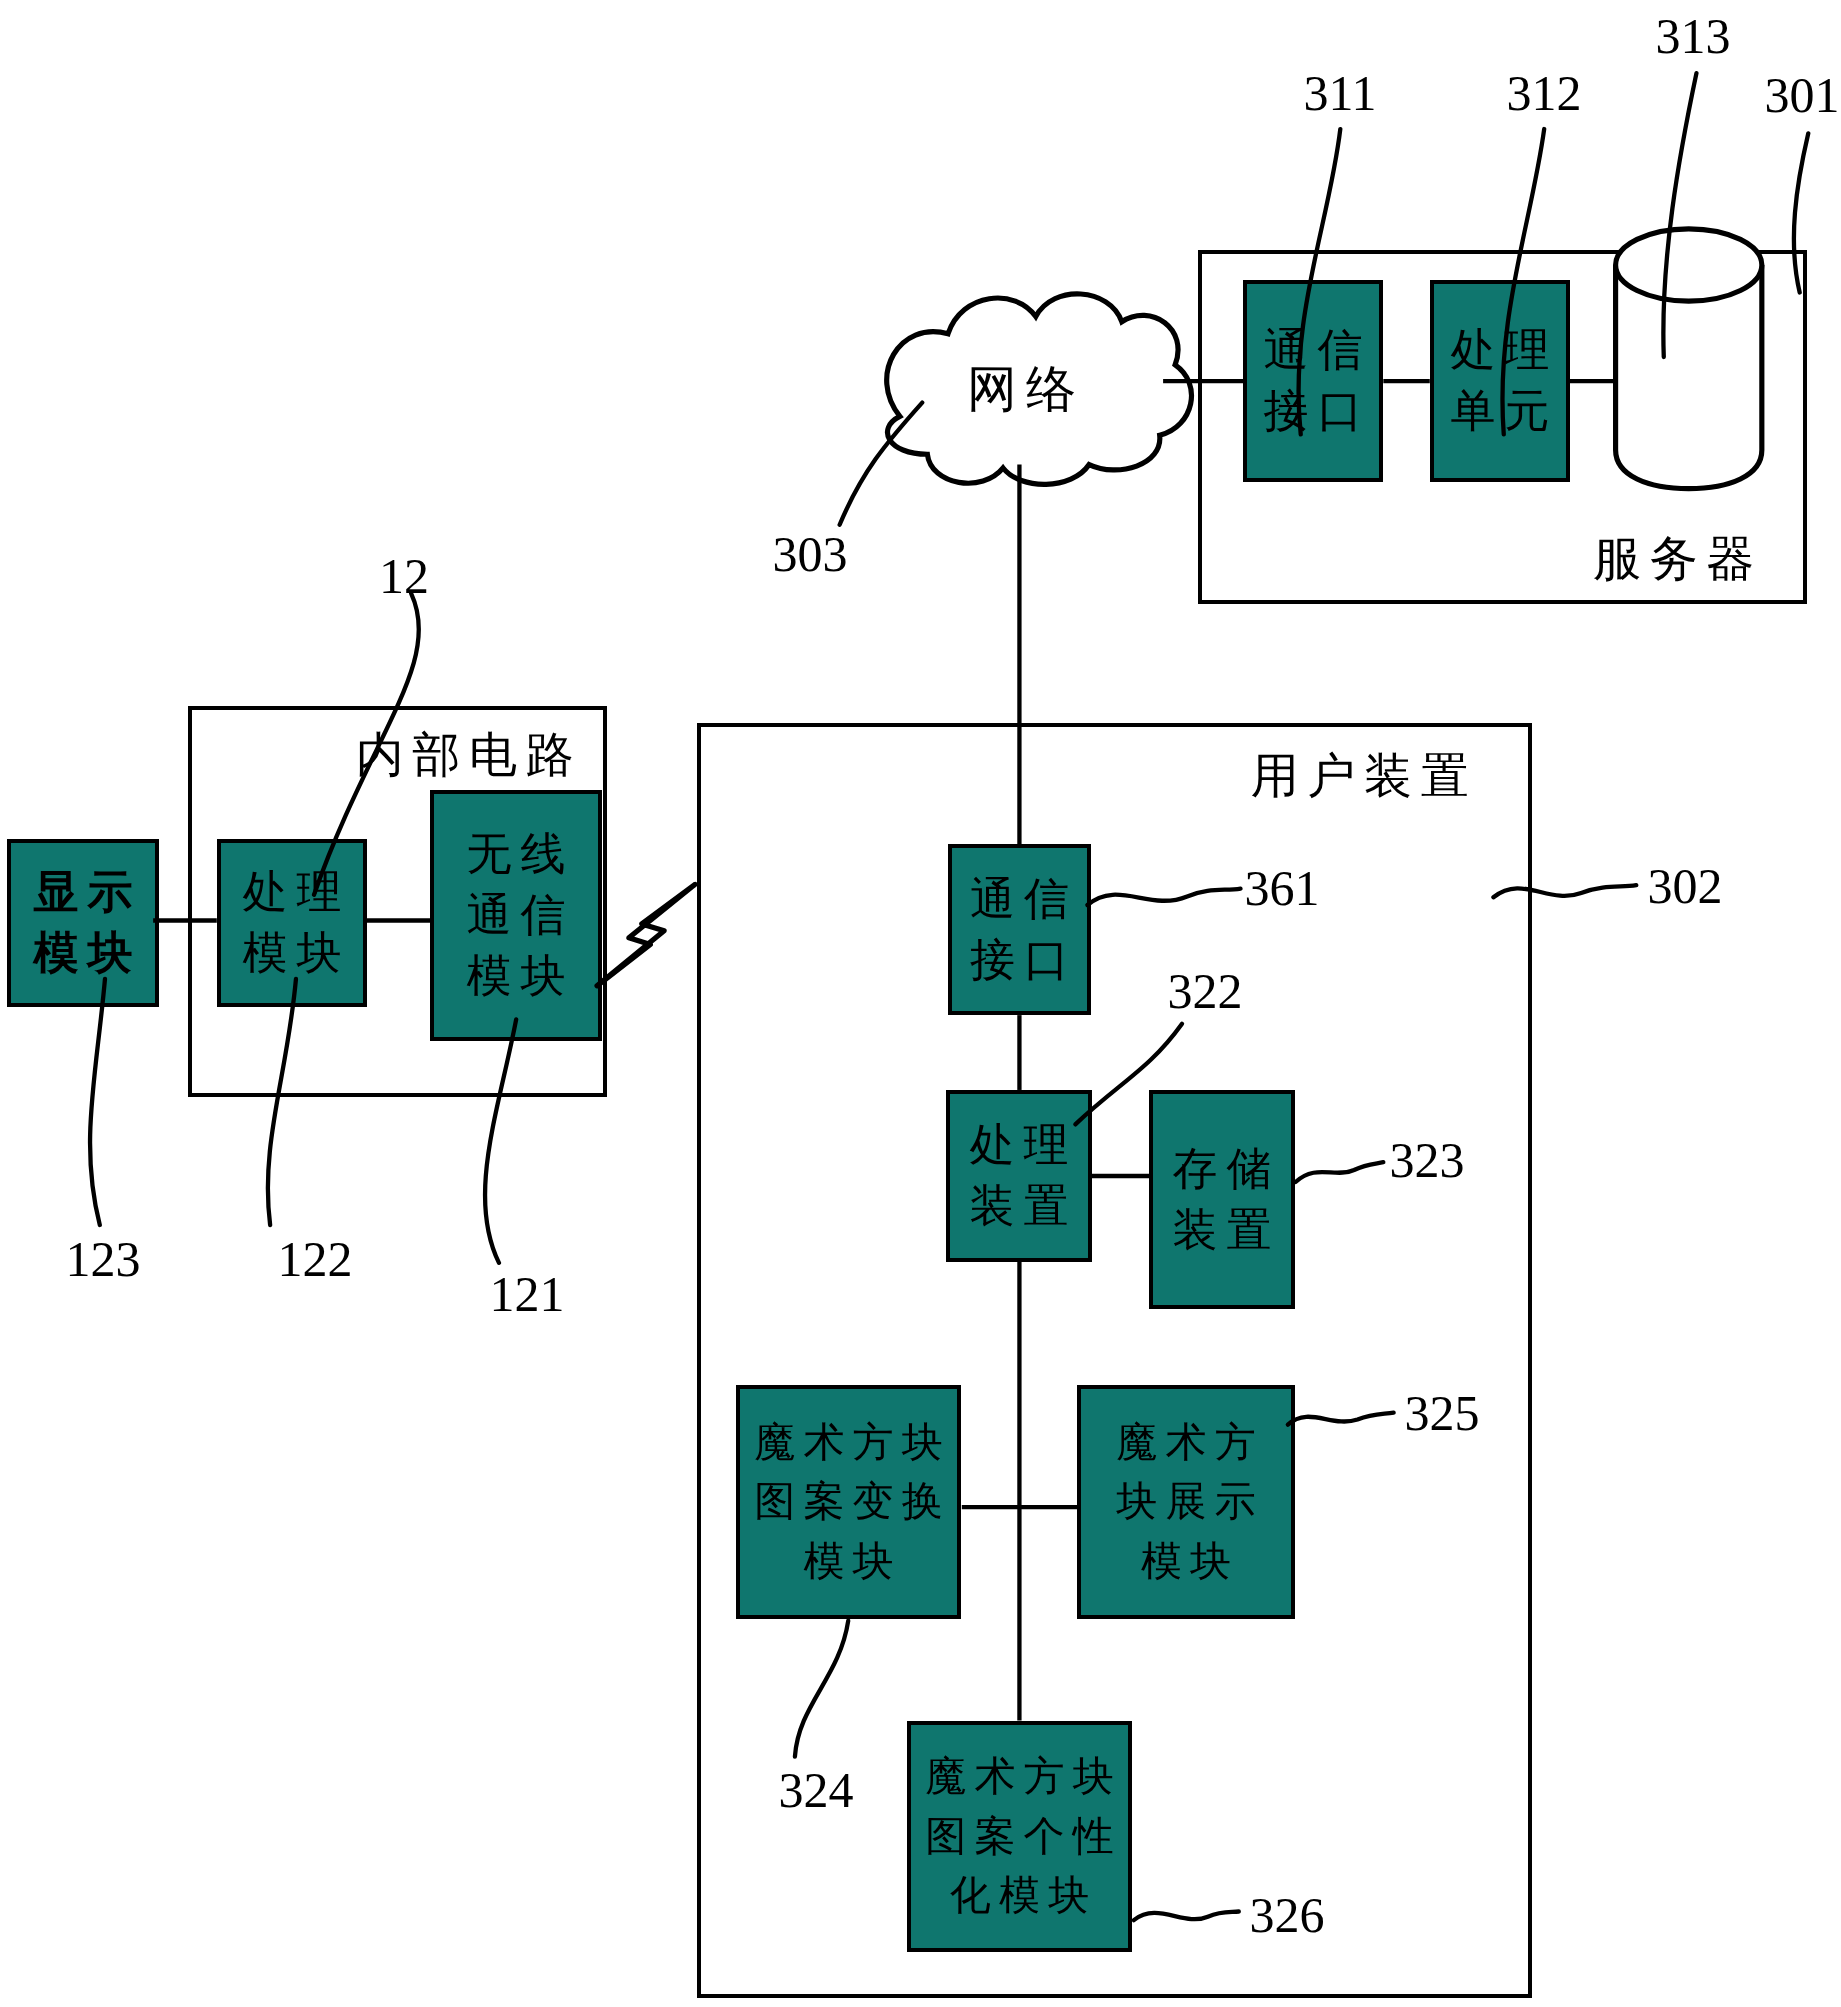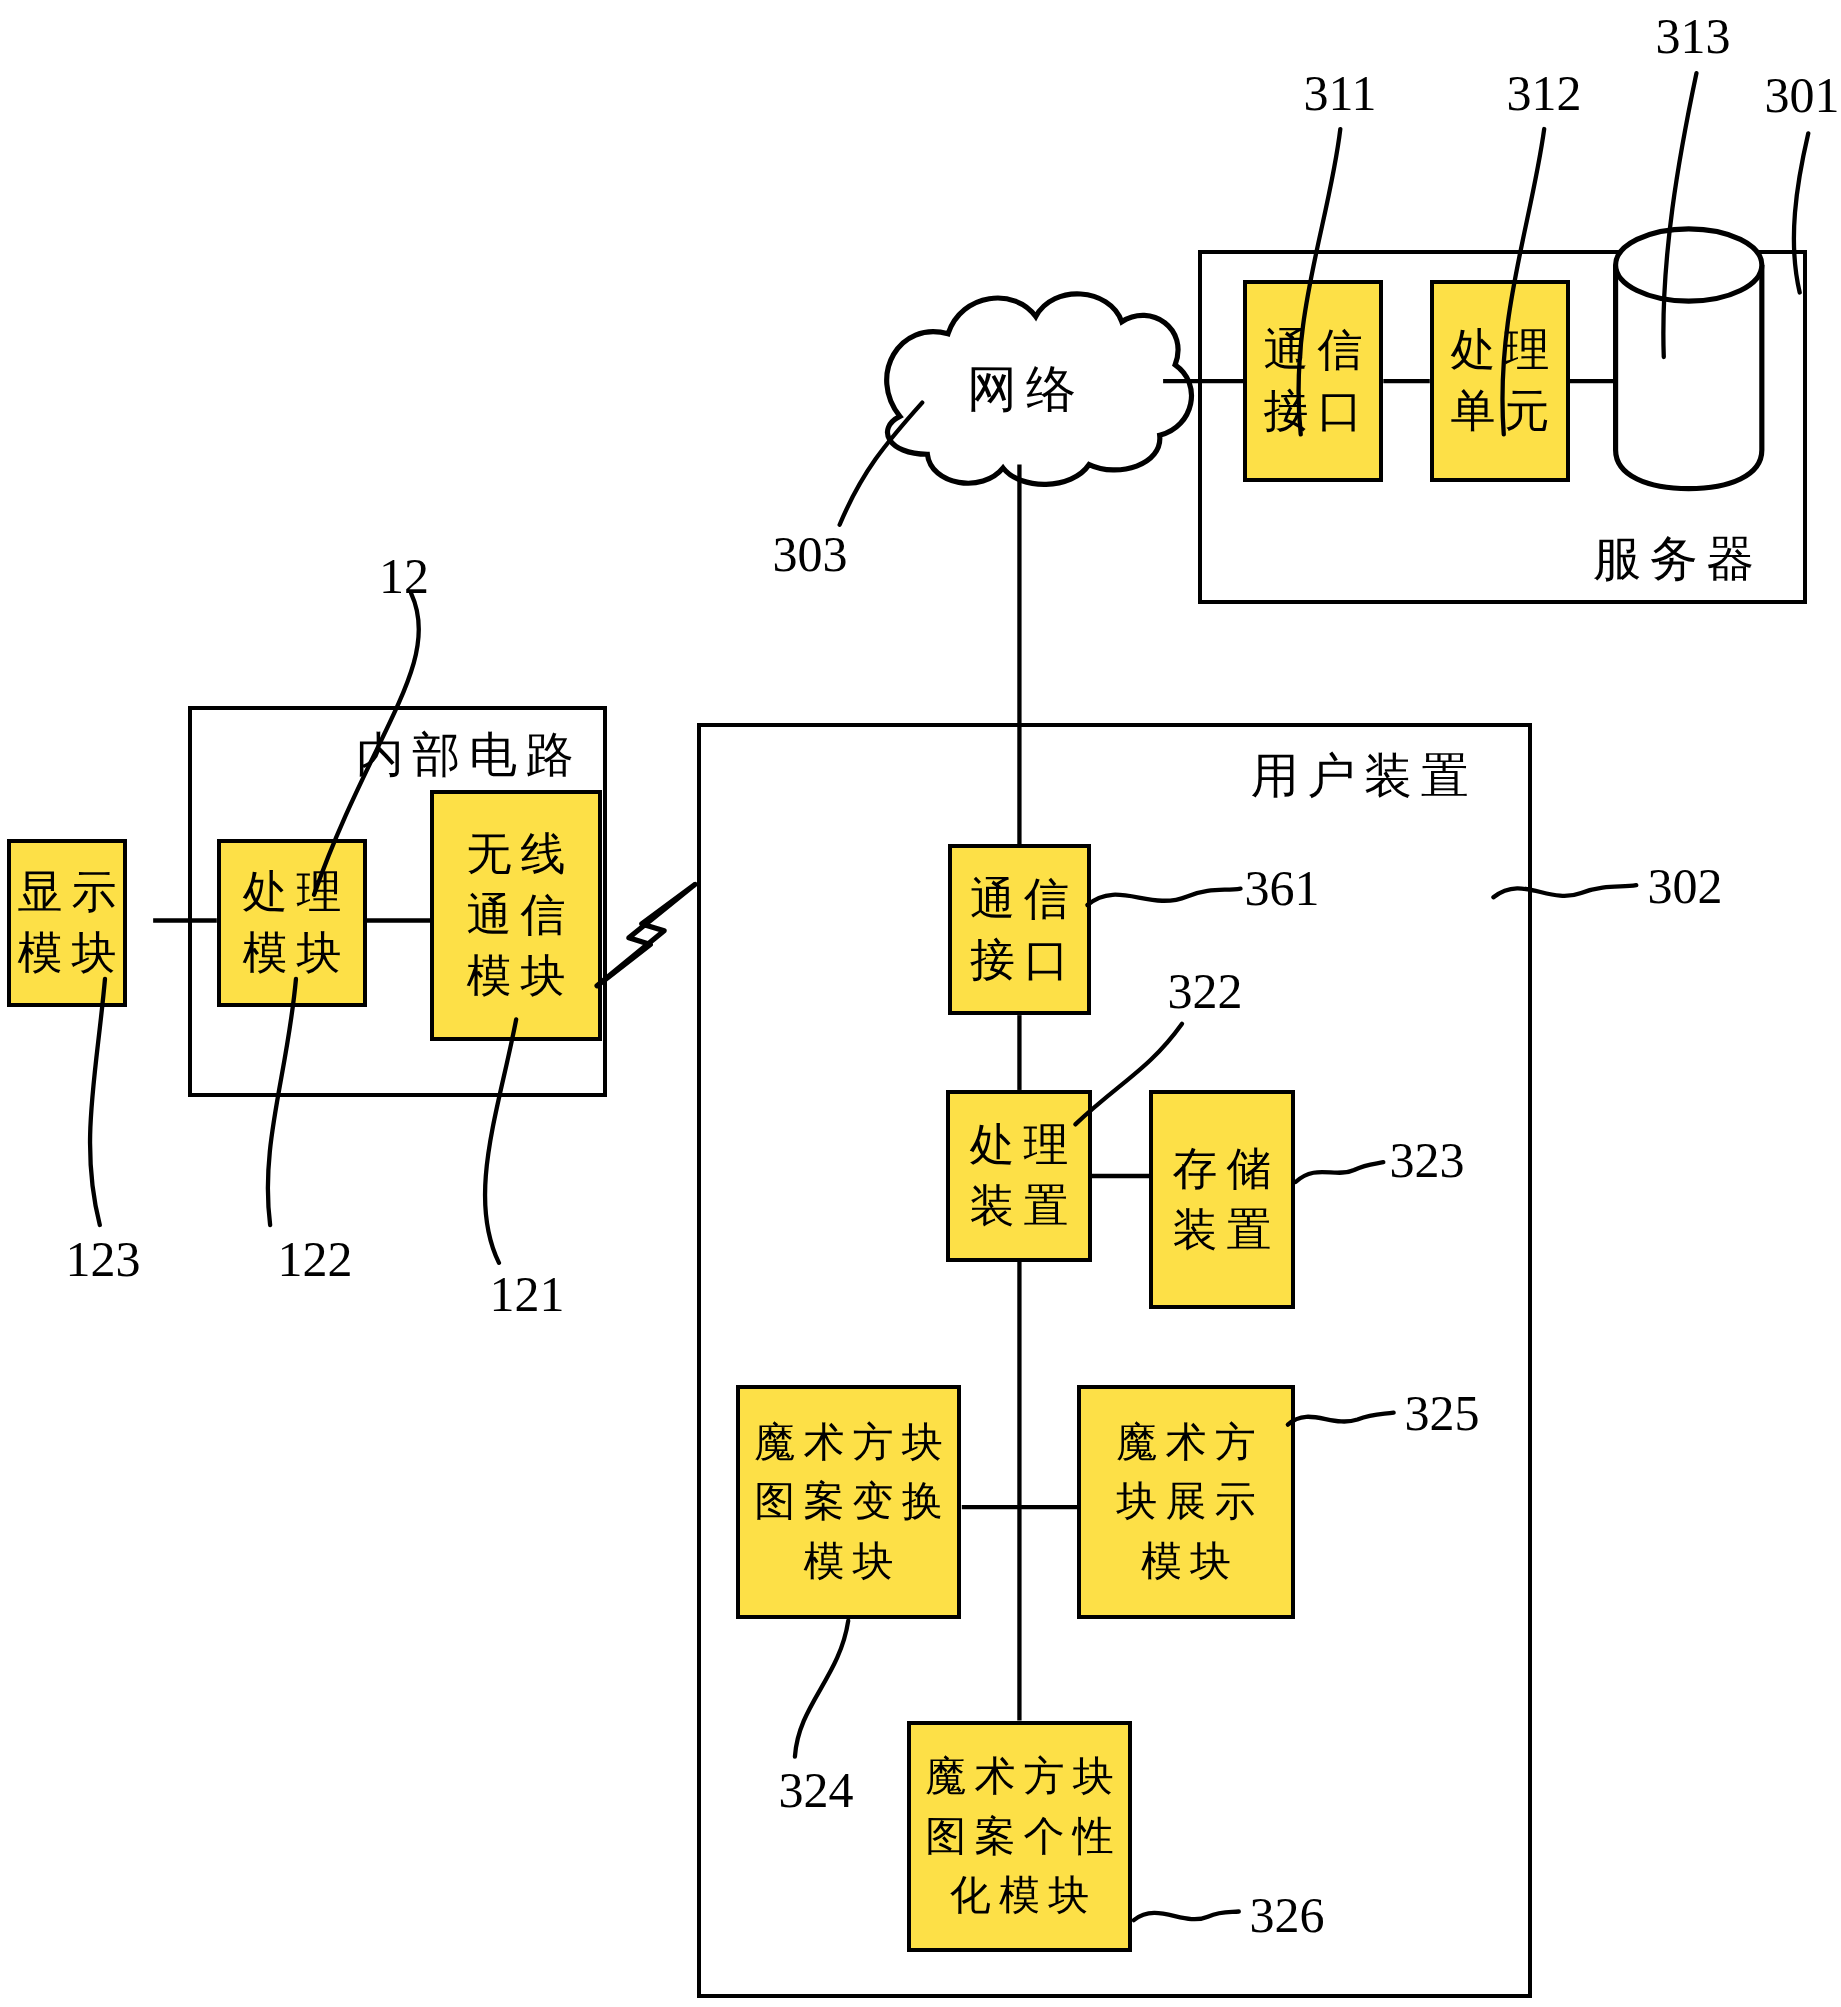--- a/index.html
+++ b/index.html
@@ -7,21 +7,21 @@
     position:relative;
     width:1841px;height:2007px;
     background:#ffffff;
     font-family:"Liberation Serif","DejaVu Serif",serif;
     color:#000;
     overflow:hidden;
   }
   .box{
     position:absolute;
     border:4.3px solid #000;
-    background:#fde047;
+    background:#0f766e;
     box-sizing:border-box;
     display:flex;
     flex-direction:column;
     align-items:center;
     justify-content:center;
     text-align:center;
     z-index:1;
   }
   .box span{display:block;letter-spacing:0.2em;margin-right:-0.2em;white-space:nowrap;}
   .fs52{font-size:45px;line-height:1.35;}
@@ -66,21 +66,21 @@
   <div class="box fs52" style="left:1243px;top:280px;width:140px;height:202px;">
     <span>通信</span>
     <span>接口</span>
   </div>
   <div class="box fs52" style="left:1430px;top:280px;width:140px;height:202px;">
     <span>处理</span>
     <span>单元</span>
   </div>
 
 
-  <div class="box fs52" style="left:6.9px;top:839px;width:120px;height:168px;">
+  <div class="box fs52" style="left:6.9px;top:839px;width:152px;height:168px;font-weight:bold;">
     <span>显示</span>
     <span>模块</span>
   </div>
   <div class="box fs52" style="left:217px;top:839px;width:150px;height:168px;">
     <span>处理</span>
     <span>模块</span>
   </div>
   <div class="box fs52" style="left:430px;top:790px;width:172px;height:251px;">
     <span>无线</span>
     <span>通信</span>

